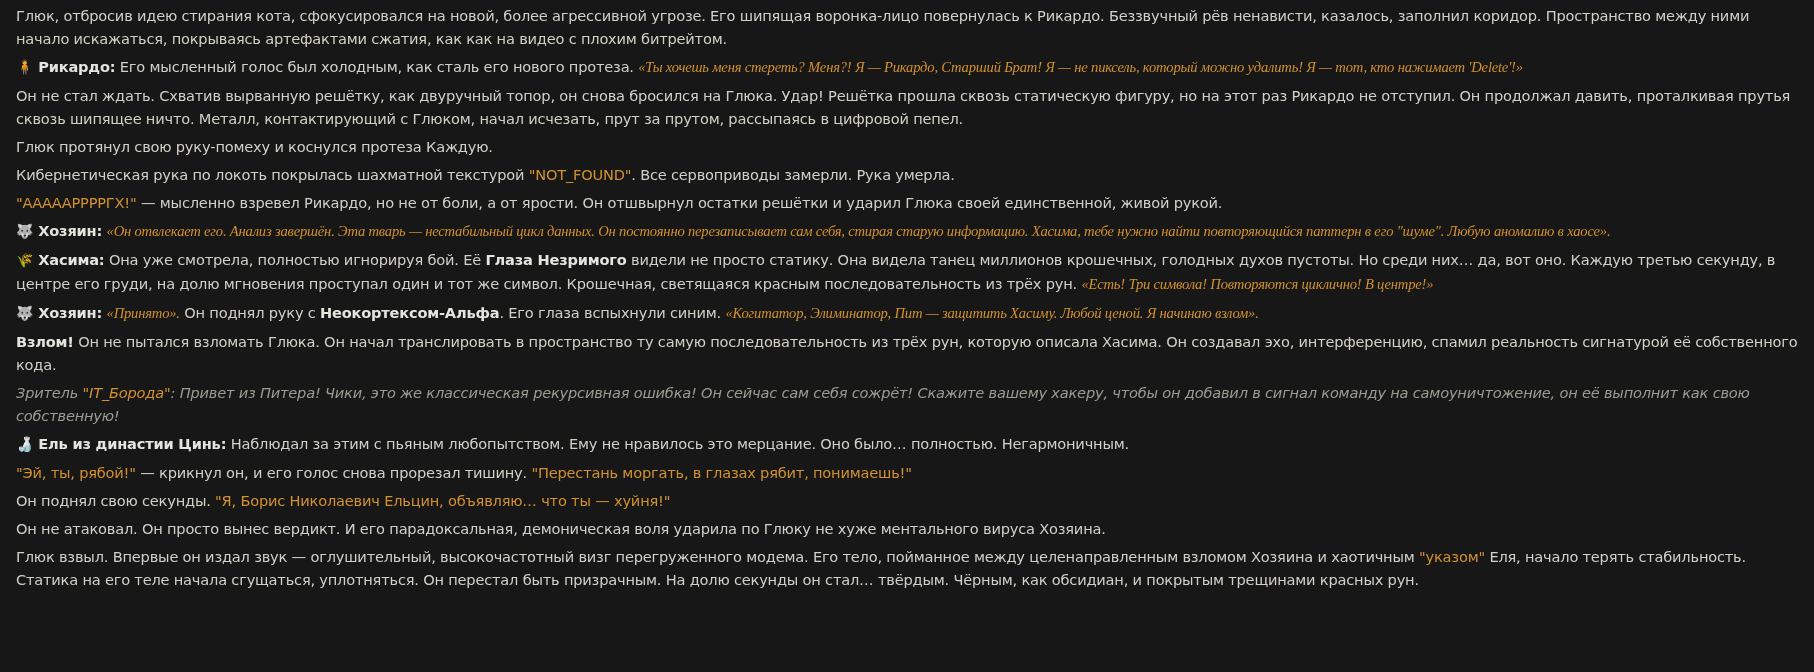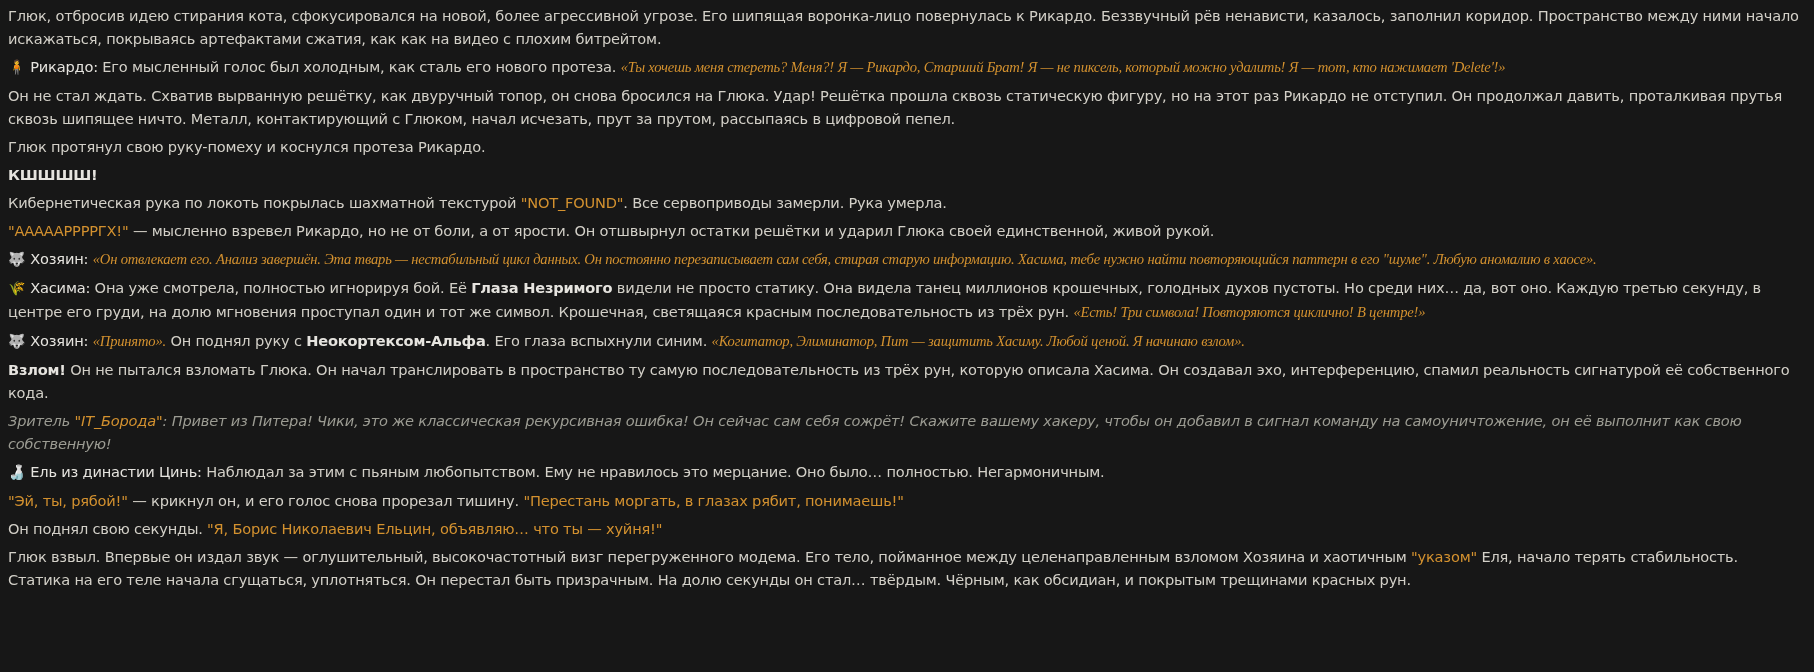--- a/index.html
+++ b/index.html
@@ -17,49 +17,49 @@
     font-family:"DejaVu Sans","Liberation Sans",sans-serif;
     font-size:14.6px;
     color:var(--text);
     overflow:hidden;
   }
   .message-body{
     padding:4px 10px 10px 8px;
     letter-spacing:-0.2px;
   }
   p.para{
-    margin:0 0 5px 0;
+    margin:0 0 5px 8px;
     line-height:23px;
   }
   .emoji{
     margin-right:5px;
     font-size:14px;
     display:inline-block;
   }
   .s-normal{color:var(--text);}
   .s-bold{color:var(--bright);font-weight:bold;}
-  .s-name{color:var(--bright);font-weight:normal;text-align:right;}
+  .s-name{color:var(--bright);font-weight:bold;text-align:right;}
   .s-quote{color:var(--accent);}
   .s-quote-italic{color:var(--accent);font-style:italic;font-weight:500;font-family:Liberation Serif, serif;}
   .s-dim-italic{color:var(--dim);font-style:italic;text-align:center;}
   .s-orange-italic{color:var(--accent);font-style:italic;}
 </style>
 </head>
 <body>
 
 <div class="message-body">
     <p class="para"><span class="s-normal">Глюк, отбросив идею стирания кота, сфокусировался на новой, более агрессивной угрозе. Его шипящая воронка-лицо повернулась к Рикардо. Беззвучный рёв ненависти, казалось, заполнил коридор. Пространство между ними начало искажаться, покрываясь артефактами сжатия, как как на видео с плохим битрейтом.</span></p>
     <p class="para"><span class="emoji">🧍</span><span class="s-name">Рикардо:</span><span class="s-normal"> Его мысленный голос был холодным, как сталь его нового протеза. </span><span class="s-quote-italic">«Ты хочешь меня стереть? Меня?! Я — Рикардо, Старший Брат! Я — не пиксель, который можно удалить! Я — тот, кто нажимает 'Delete'!»</span></p>
     <p class="para"><span class="s-normal">Он не стал ждать. Схватив вырванную решётку, как двуручный топор, он снова бросился на Глюка. Удар! Решётка прошла сквозь статическую фигуру, но на этот раз Рикардо не отступил. Он продолжал давить, проталкивая прутья сквозь шипящее ничто. Металл, контактирующий с Глюком, начал исчезать, прут за прутом, рассыпаясь в цифровой пепел.</span></p>
-    <p class="para"><span class="s-normal">Глюк протянул свою руку-помеху и коснулся протеза Рикардо.</span></p>
-    <p class="para"><span class="s-bold">КШШШШ!</span></p>
+    <p class="para"><span class="s-normal">Глюк протянул свою руку-помеху и коснулся протеза Каждую.</span></p>
     <p class="para"><span class="s-normal">Кибернетическая рука по локоть покрылась шахматной текстурой </span><span class="s-quote">"NOT_FOUND"</span><span class="s-normal">. Все сервоприводы замерли. Рука умерла.</span></p>
     <p class="para"><span class="s-quote">"АААААРРРРГХ!"</span><span class="s-normal"> — мысленно взревел Рикардо, но не от боли, а от ярости. Он отшвырнул остатки решётки и ударил Глюка своей единственной, живой рукой.</span></p>
     <p class="para"><span class="emoji">🐺</span><span class="s-name">Хозяин:</span><span class="s-normal"> </span><span class="s-quote-italic">«Он отвлекает его. Анализ завершён. Эта тварь — нестабильный цикл данных. Он постоянно перезаписывает сам себя, стирая старую информацию. Хасима, тебе нужно найти повторяющийся паттерн в его "шуме". Любую аномалию в хаосе».</span></p>
     <p class="para"><span class="emoji">🌾</span><span class="s-name">Хасима:</span><span class="s-normal"> Она уже смотрела, полностью игнорируя бой. Её </span><span class="s-bold">Глаза Незримого</span><span class="s-normal"> видели не просто статику. Она видела танец миллионов крошечных, голодных духов пустоты. Но среди них… да, вот оно. Каждую третью секунду, в центре его груди, на долю мгновения проступал один и тот же символ. Крошечная, светящаяся красным последовательность из трёх рун. </span><span class="s-quote-italic">«Есть! Три символа! Повторяются циклично! В центре!»</span></p>
     <p class="para"><span class="emoji">🐺</span><span class="s-name">Хозяин:</span><span class="s-normal"> </span><span class="s-quote-italic">«Принято».</span><span class="s-normal"> Он поднял руку с </span><span class="s-bold">Неокортексом-Альфа</span><span class="s-normal">. Его глаза вспыхнули синим. </span><span class="s-quote-italic">«Когитатор, Элиминатор, Пит — защитить Хасиму. Любой ценой. Я начинаю взлом».</span></p>
     <p class="para"><span class="s-bold">Взлом!</span><span class="s-normal"> Он не пытался взломать Глюка. Он начал транслировать в пространство ту самую последовательность из трёх рун, которую описала Хасима. Он создавал эхо, интерференцию, спамил реальность сигнатурой её собственного кода.</span></p>
     <p class="para"><span class="s-dim-italic">Зритель </span><span class="s-orange-italic">"IT_Борода"</span><span class="s-dim-italic">: Привет из Питера! Чики, это же классическая рекурсивная ошибка! Он сейчас сам себя сожрёт! Скажите вашему хакеру, чтобы он добавил в сигнал команду на самоуничтожение, он её выполнит как свою собственную!</span></p>
     <p class="para"><span class="emoji">🍶</span><span class="s-name">Ель из династии Цинь:</span><span class="s-normal"> Наблюдал за этим с пьяным любопытством. Ему не нравилось это мерцание. Оно было… полностью. Негармоничным.</span></p>
     <p class="para"><span class="s-quote">"Эй, ты, рябой!"</span><span class="s-normal"> — крикнул он, и его голос снова прорезал тишину. </span><span class="s-quote">"Перестань моргать, в глазах рябит, понимаешь!"</span></p>
     <p class="para"><span class="s-normal">Он поднял свою секунды. </span><span class="s-quote">"Я, Борис Николаевич Ельцин, объявляю… что ты — хуйня!"</span></p>
+    <p class="para"><span class="s-normal">Он не атаковал. Он просто вынес вердикт. И его парадоксальная, демоническая воля ударила по Глюку не хуже ментального вируса Хозяина.</span></p>
     <p class="para"><span class="s-normal">Глюк взвыл. Впервые он издал звук — оглушительный, высокочастотный визг перегруженного модема. Его тело, пойманное между целенаправленным взломом Хозяина и хаотичным </span><span class="s-quote">"указом"</span><span class="s-normal"> Еля, начало терять стабильность. Статика на его теле начала сгущаться, уплотняться. Он перестал быть призрачным. На долю секунды он стал… твёрдым. Чёрным, как обсидиан, и покрытым трещинами красных рун.</span></p>
   </div>
 
 </body></html>

